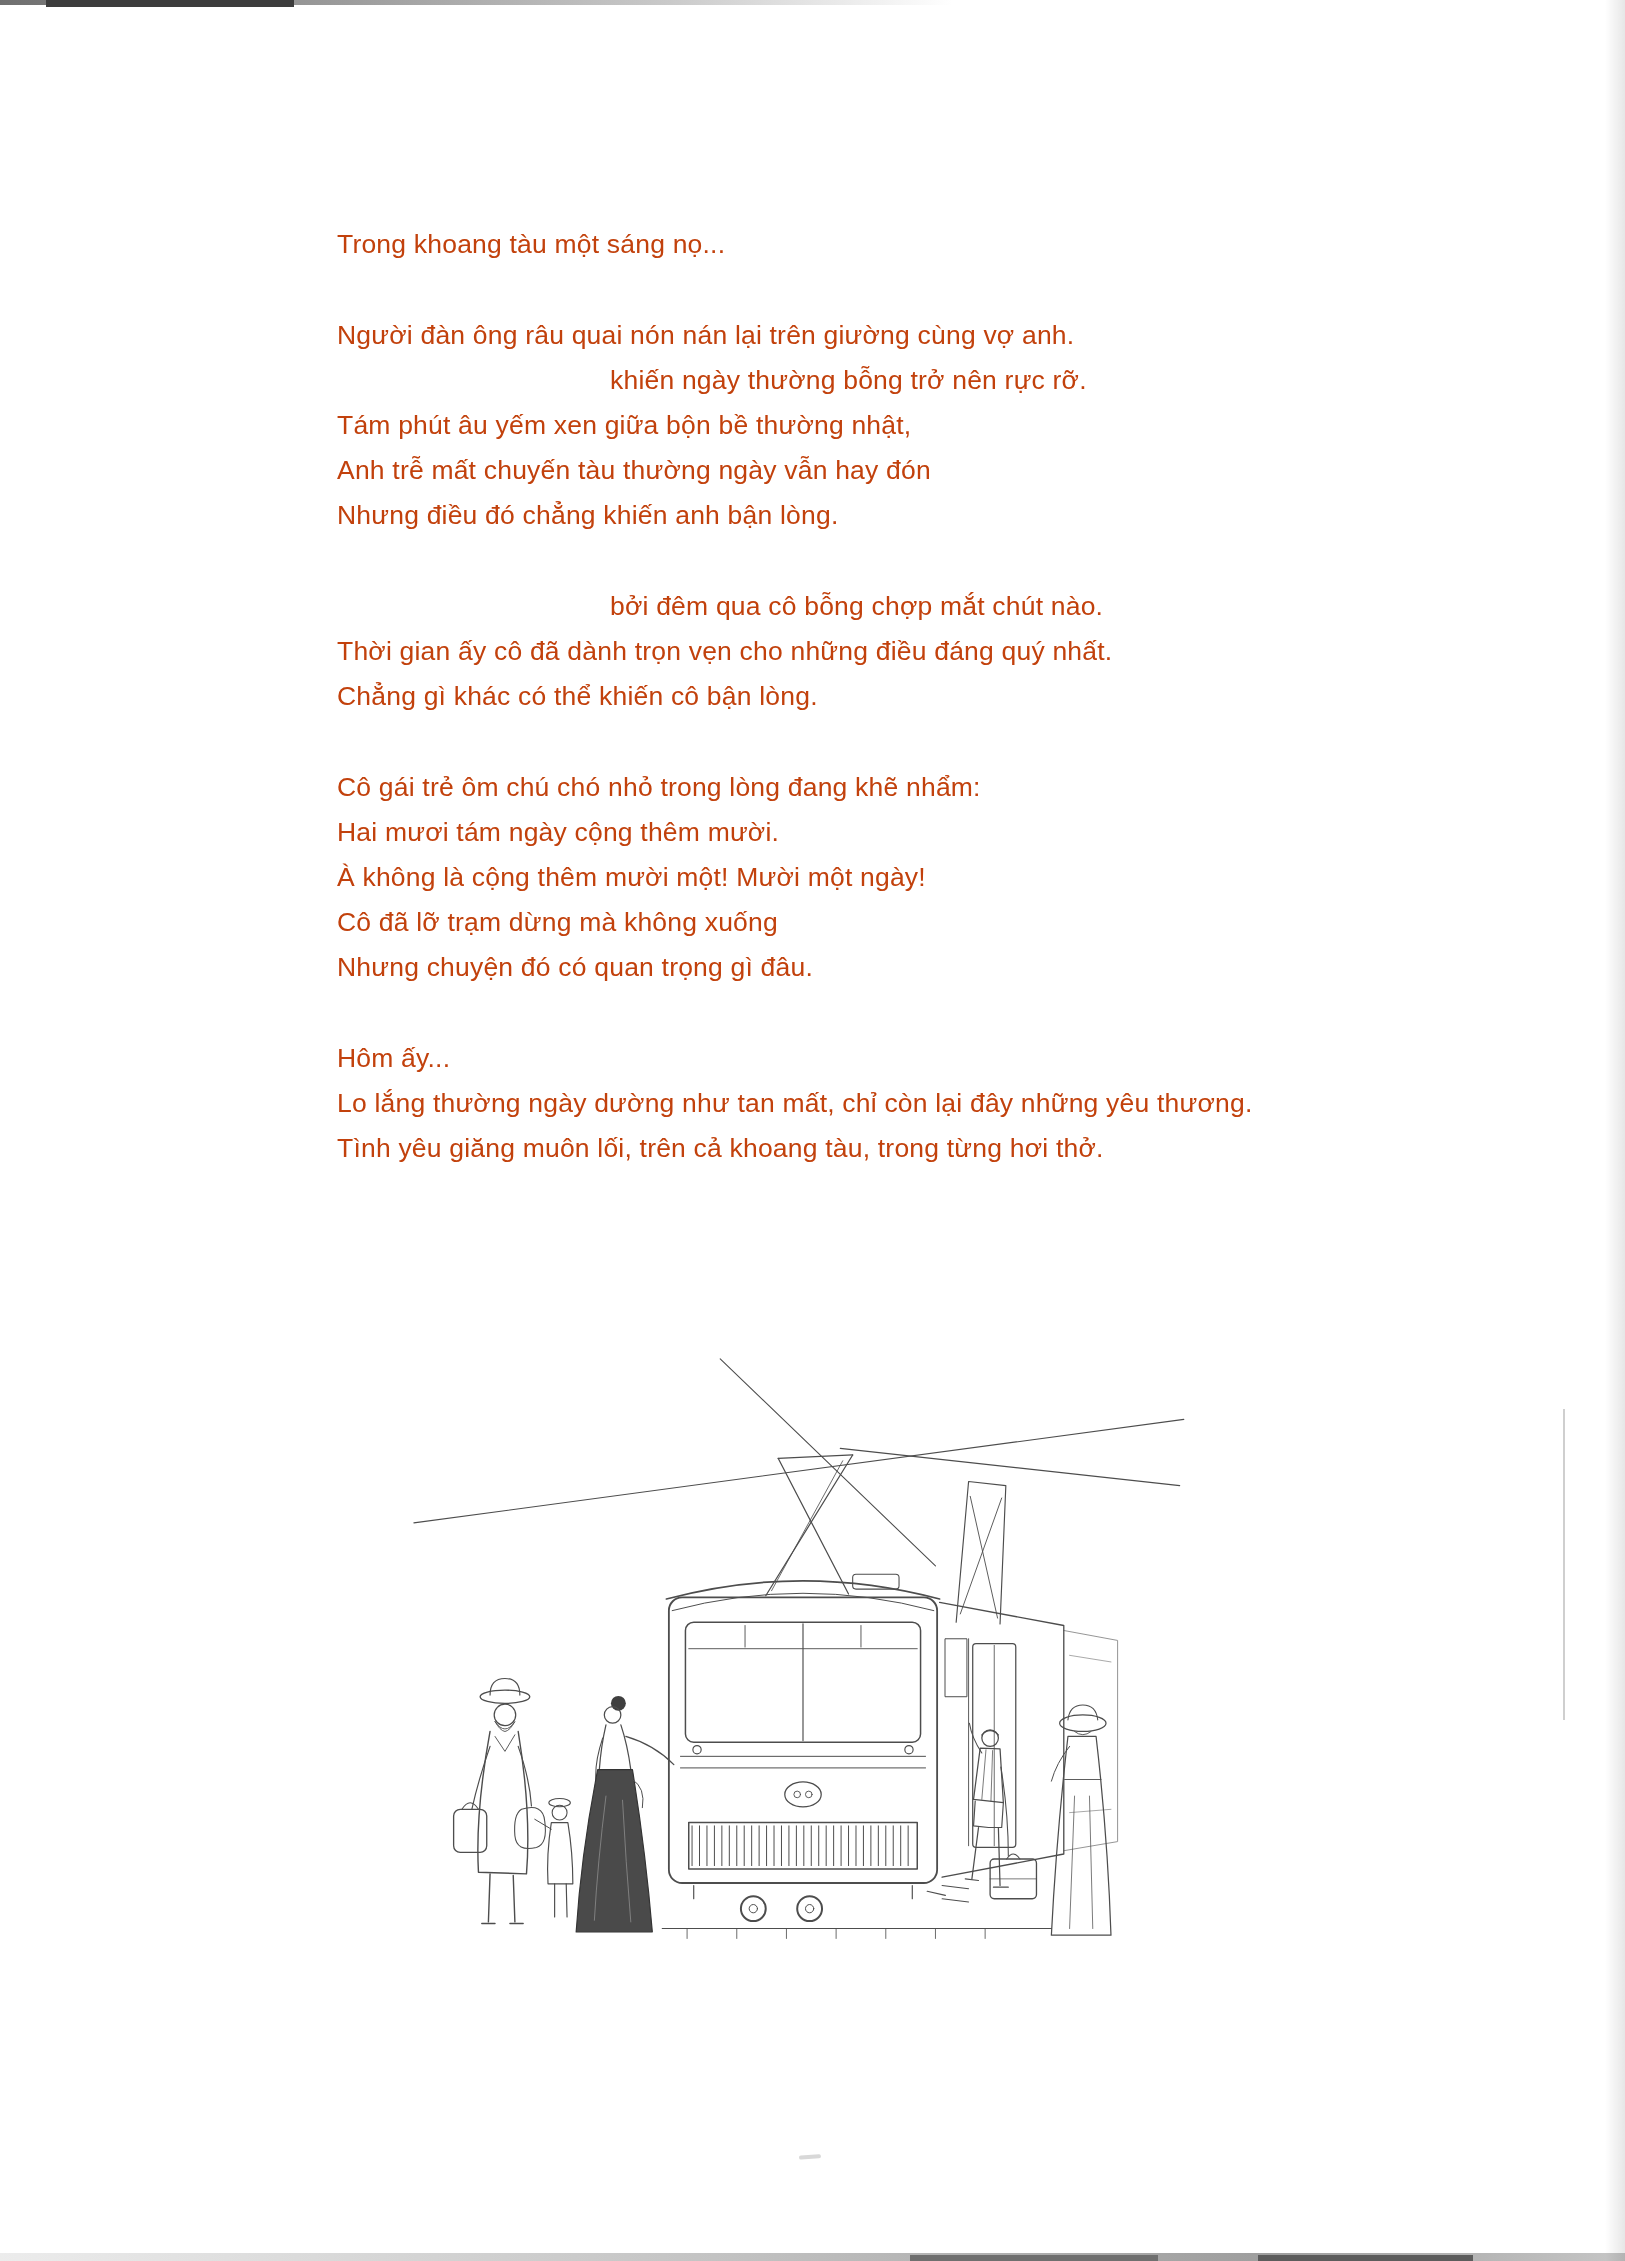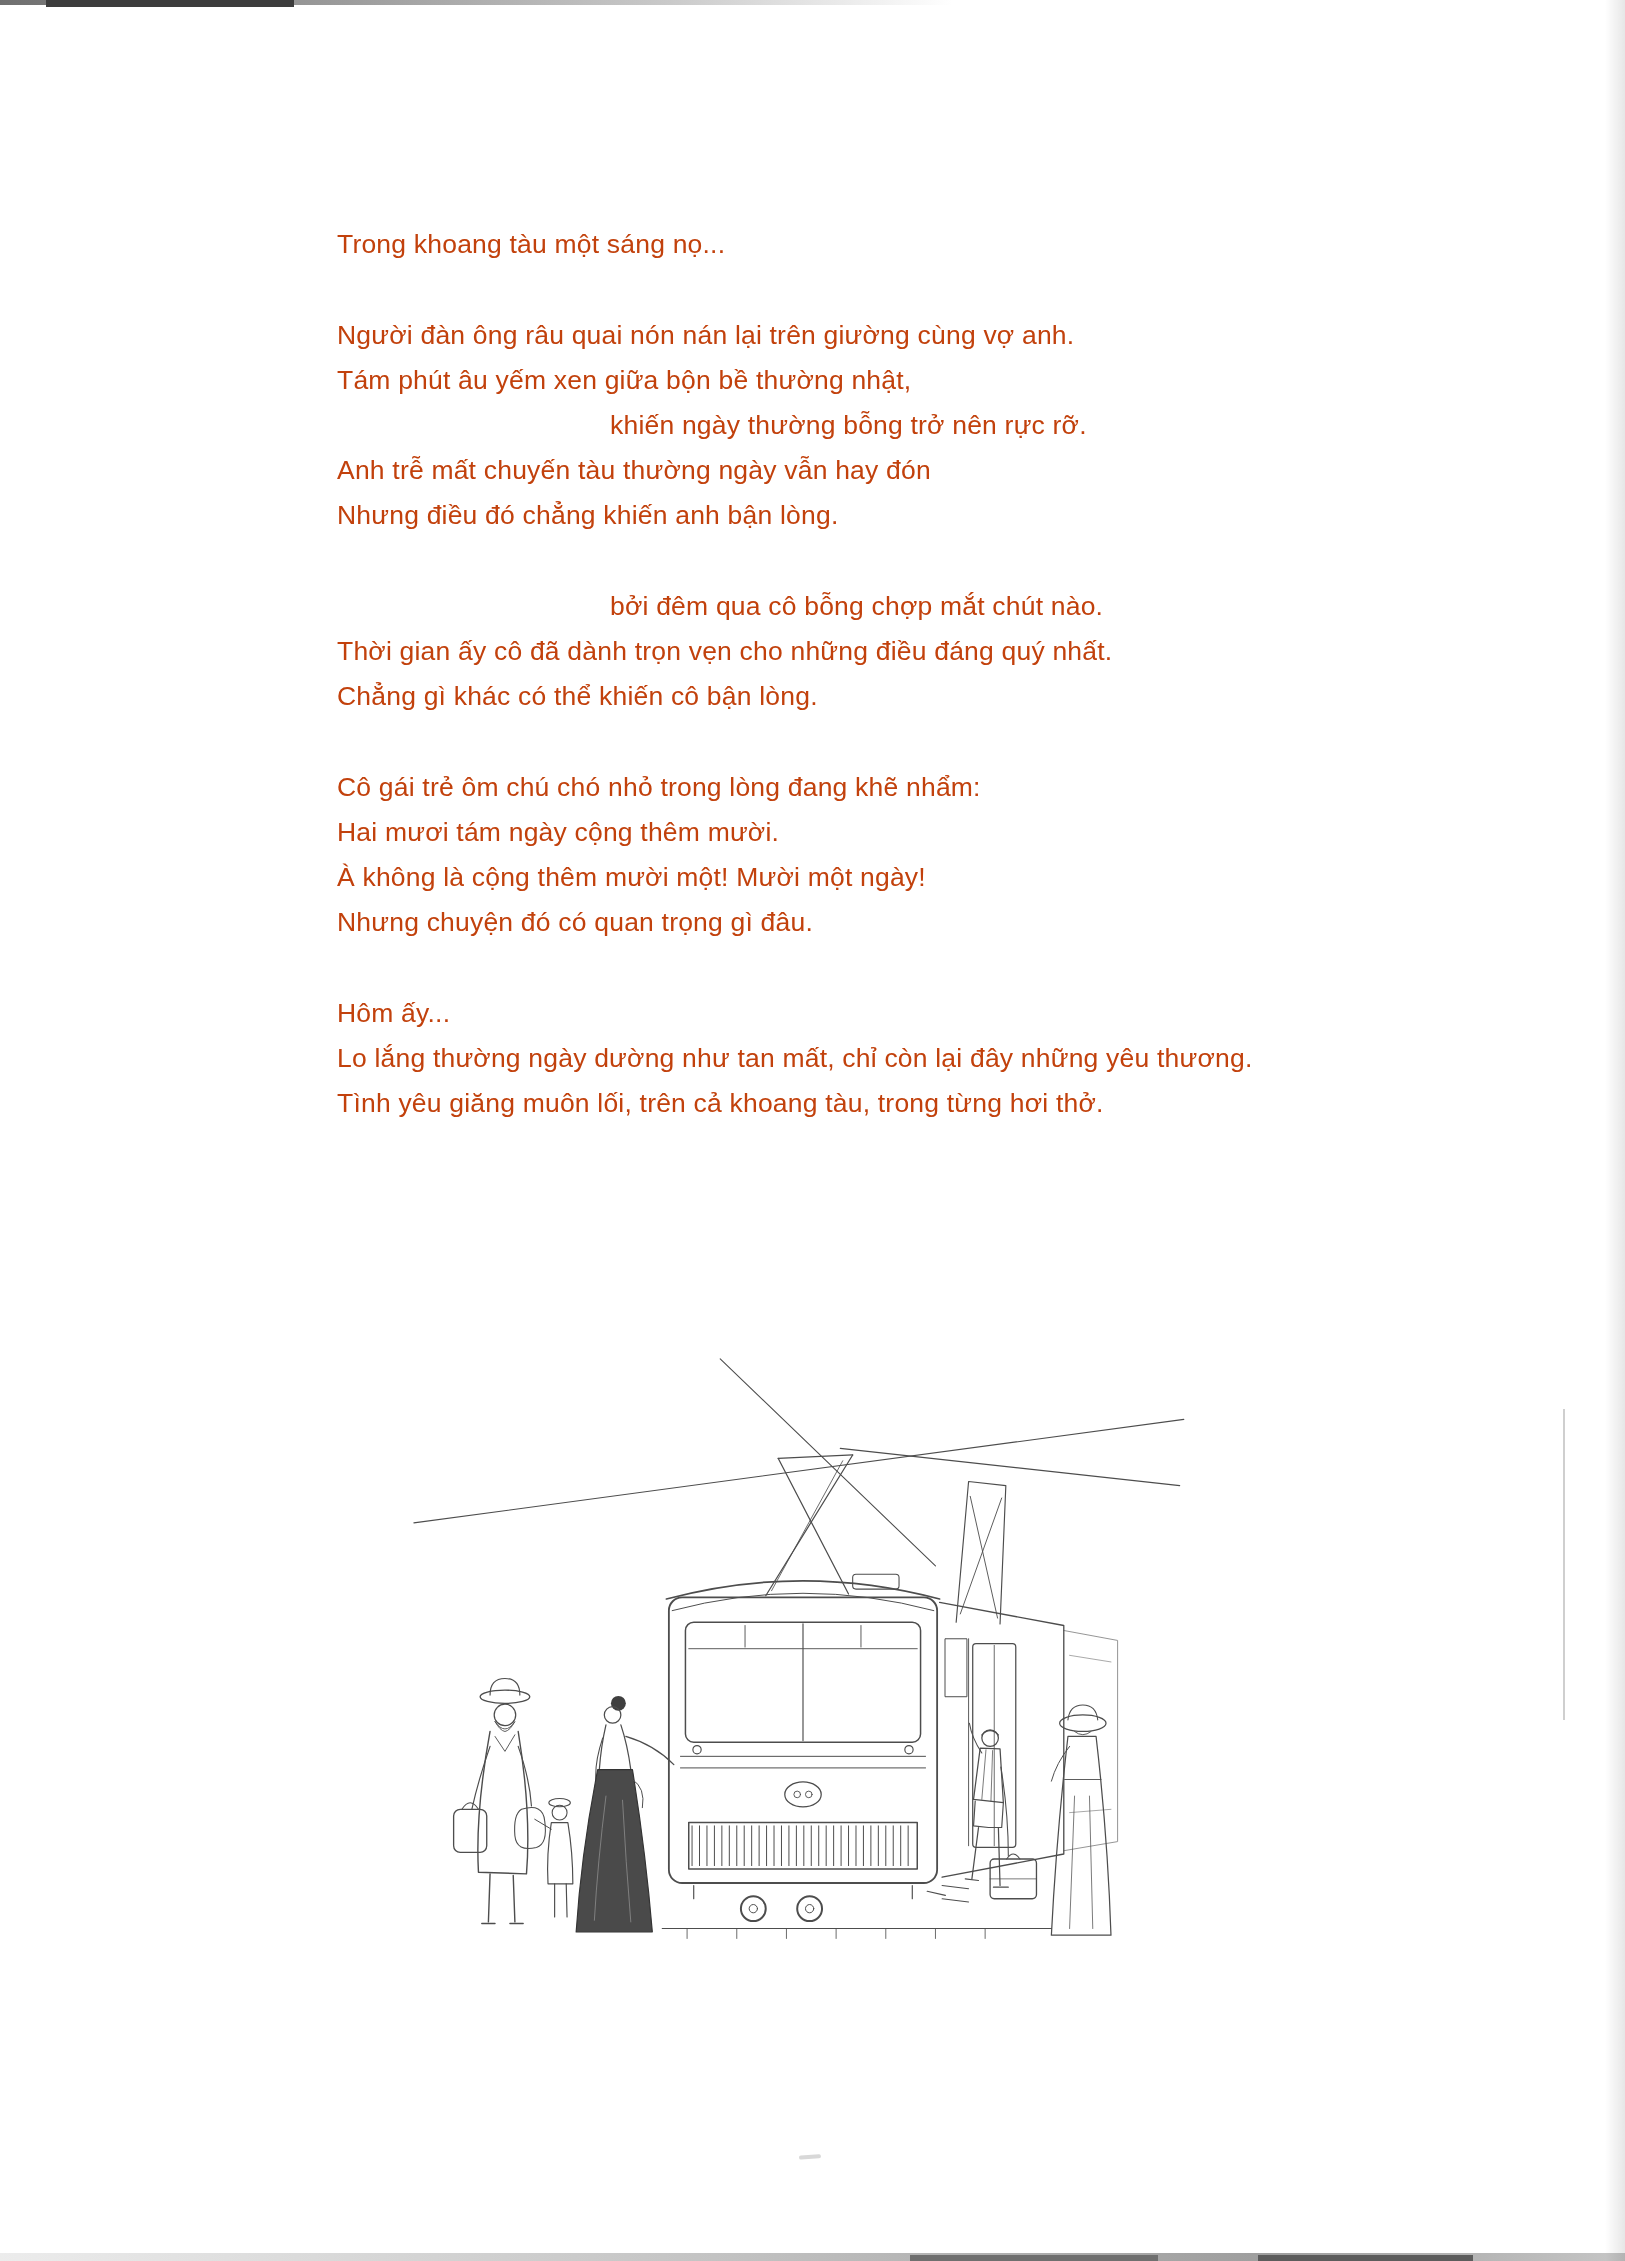--- a/index.html
+++ b/index.html
@@ -52,36 +52,37 @@
   <div class="artifact smudge"></div>
 
   <section class="poem">
 
     <div class="para">
       <div class="line">Trong khoang tàu một sáng nọ...</div>
     </div>
 
     <div class="para">
       <div class="line">Người đàn ông râu quai nón nán lại trên giường cùng vợ anh.</div>
+      <div class="line indent">khiến ngày thường bỗng trở nên rực rỡ.</div>
       <div class="line">Tám phút âu yếm xen giữa bộn bề thường nhật,</div>
-      <div class="line indent">khiến ngày thường bỗng trở nên rực rỡ.</div>
       <div class="line">Anh trễ mất chuyến tàu thường ngày vẫn hay đón</div>
       <div class="line">Nhưng điều đó chẳng khiến anh bận lòng.</div>
     </div>
 
     <div class="para">
       <div class="line indent">bởi đêm qua cô bỗng chợp mắt chút nào.</div>
       <div class="line">Thời gian ấy cô đã dành trọn vẹn cho những điều đáng quý nhất.</div>
       <div class="line">Chẳng gì khác có thể khiến cô bận lòng.</div>
     </div>
 
     <div class="para">
       <div class="line">Cô gái trẻ ôm chú chó nhỏ trong lòng đang khẽ nhẩm:</div>
       <div class="line">Hai mươi tám ngày cộng thêm mười.</div>
       <div class="line">À không là cộng thêm mười một! Mười một ngày!</div>
+      <div class="line">Cô đã lỡ trạm dừng mà không xuống</div>
       <div class="line">Nhưng chuyện đó có quan trọng gì đâu.</div>
     </div>
 
     <div class="para">
       <div class="line">Hôm ấy...</div>
       <div class="line">Lo lắng thường ngày dường như tan mất, chỉ còn lại đây những yêu thương.</div>
       <div class="line">Tình yêu giăng muôn lối, trên cả khoang tàu, trong từng hơi thở.</div>
     </div>
 
   </section>

